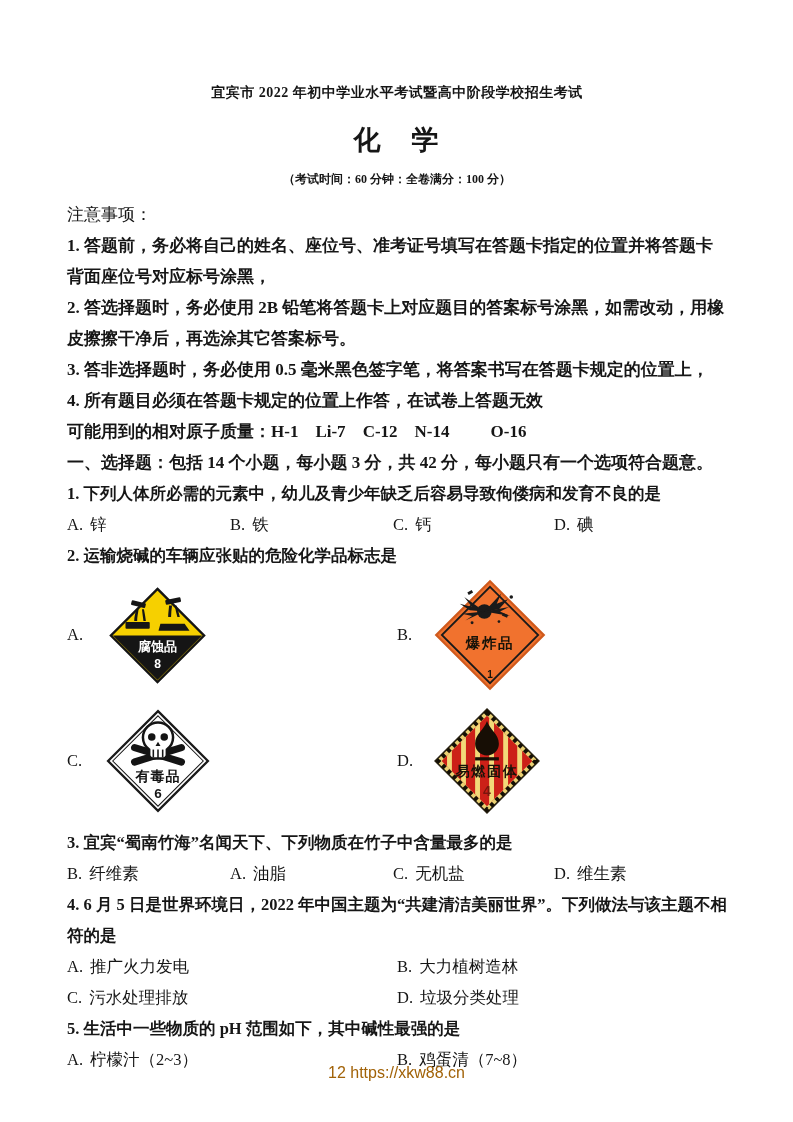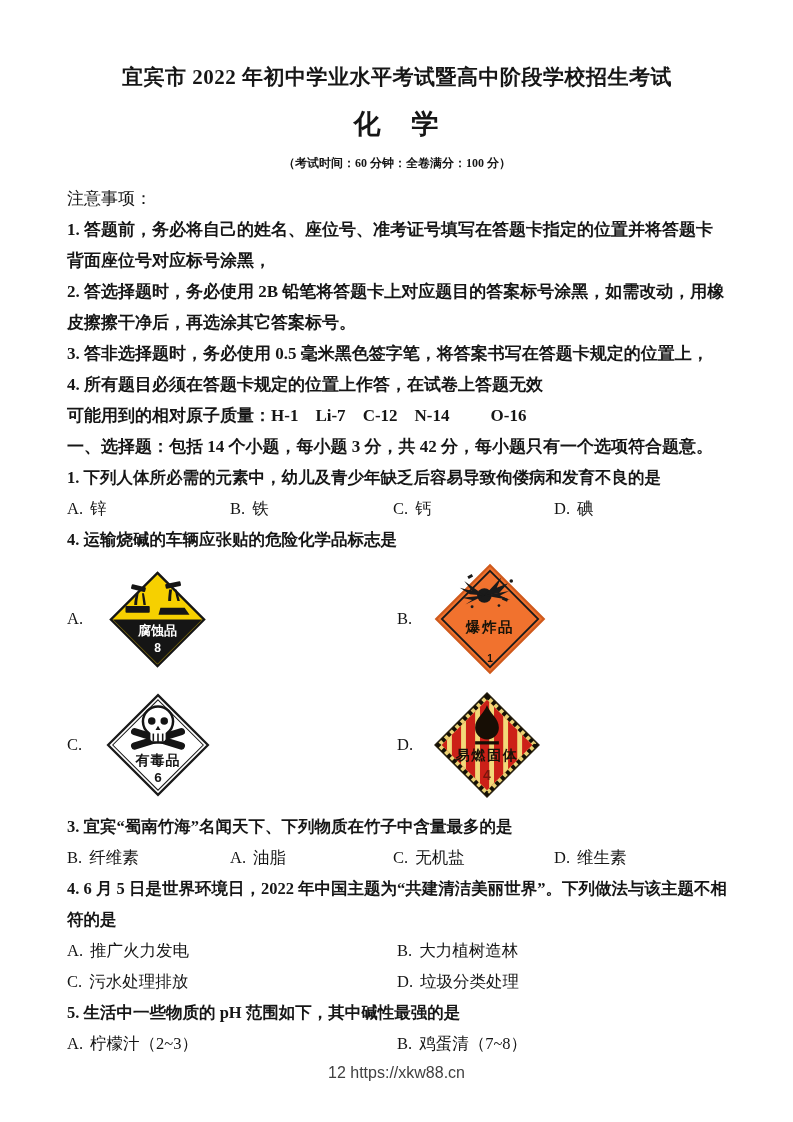--- a/index.html
+++ b/index.html
@@ -10,23 +10,24 @@
     margin:0 auto;
     background:#ffffff;
     font-family:"Liberation Serif", serif;
     color:#161616;
     overflow:hidden;
   }
   .content { padding:62px 66px 0 67px; }
 
   .title {
     text-align:center;
-    font-size:21px; font-weight:bold;
+    font-size:14px; font-weight:bold;
     line-height:30px;
     letter-spacing:0.5px;
+    margin-top:16px;
   }
   .subject {
     text-align:center;
     font-size:27px; font-weight:bold;
     line-height:36px;
     margin-top:14px;
     letter-spacing:2px;
   }
   .meta {
     text-align:center;
@@ -84,21 +85,21 @@
   .dm-num-k2 { fill:#141414; font-size:13px; }
   .dm-txt-c  { fill:#141414; font-size:13.5px; letter-spacing:1px; }
   .dm-num-r  { fill:#7a150d; font-size:13px; }
 
   .footer {
     position:absolute;
     left:0; right:0; top:1064px;
     text-align:center;
     font-family:"Liberation Sans", sans-serif;
     font-size:16px;
-    color:#404040;
+    color:#a16207;
   }
 </style>
 </head>
 <body>
 
 <div class="page">
   <div class="content">
 
     <div class="title">宜宾市 2022 年初中学业水平考试暨高中阶段学校招生考试</div>
     <div class="subject">化　学</div>
@@ -115,21 +116,21 @@
     <p class="line bold">一、选择题：包括 14 个小题，每小题 3 分，共 42 分，每小题只有一个选项符合题意。</p>
 
     <p class="q">1. 下列人体所必需的元素中，幼儿及青少年缺乏后容易导致佝偻病和发育不良的是</p>
     <div class="opts4">
       <div class="opt"><span class="opt-label">A.</span><span>锌</span></div>
       <div class="opt"><span class="opt-label">B.</span><span>铁</span></div>
       <div class="opt"><span class="opt-label">C.</span><span>钙</span></div>
       <div class="opt"><span class="opt-label">D.</span><span>碘</span></div>
     </div>
 
-    <p class="q">4. 运输烧碱的车辆应张贴的危险化学品标志是</p>
+    <p class="q">2. 运输烧碱的车辆应张贴的危险化学品标志是</p>
     <div class="hazard-grid">
 
       <div class="hazard">
         <span class="opt-label">A.</span>
         <svg class="dm dm-a" viewBox="0 0 100 100">
           <polygon points="50,2 98,50 50,98 2,50" fill="#f6d000" stroke="#151515" stroke-width="2.5"></polygon>
           <polygon points="4,50 96,50 50,96" fill="#151515"></polygon>
           <g fill="#151515">
             <rect x="23" y="15" width="15" height="5" rx="1" transform="rotate(14 30 17)"></rect>
             <rect x="58" y="12" width="16" height="5" rx="1" transform="rotate(-12 66 14)"></rect>

